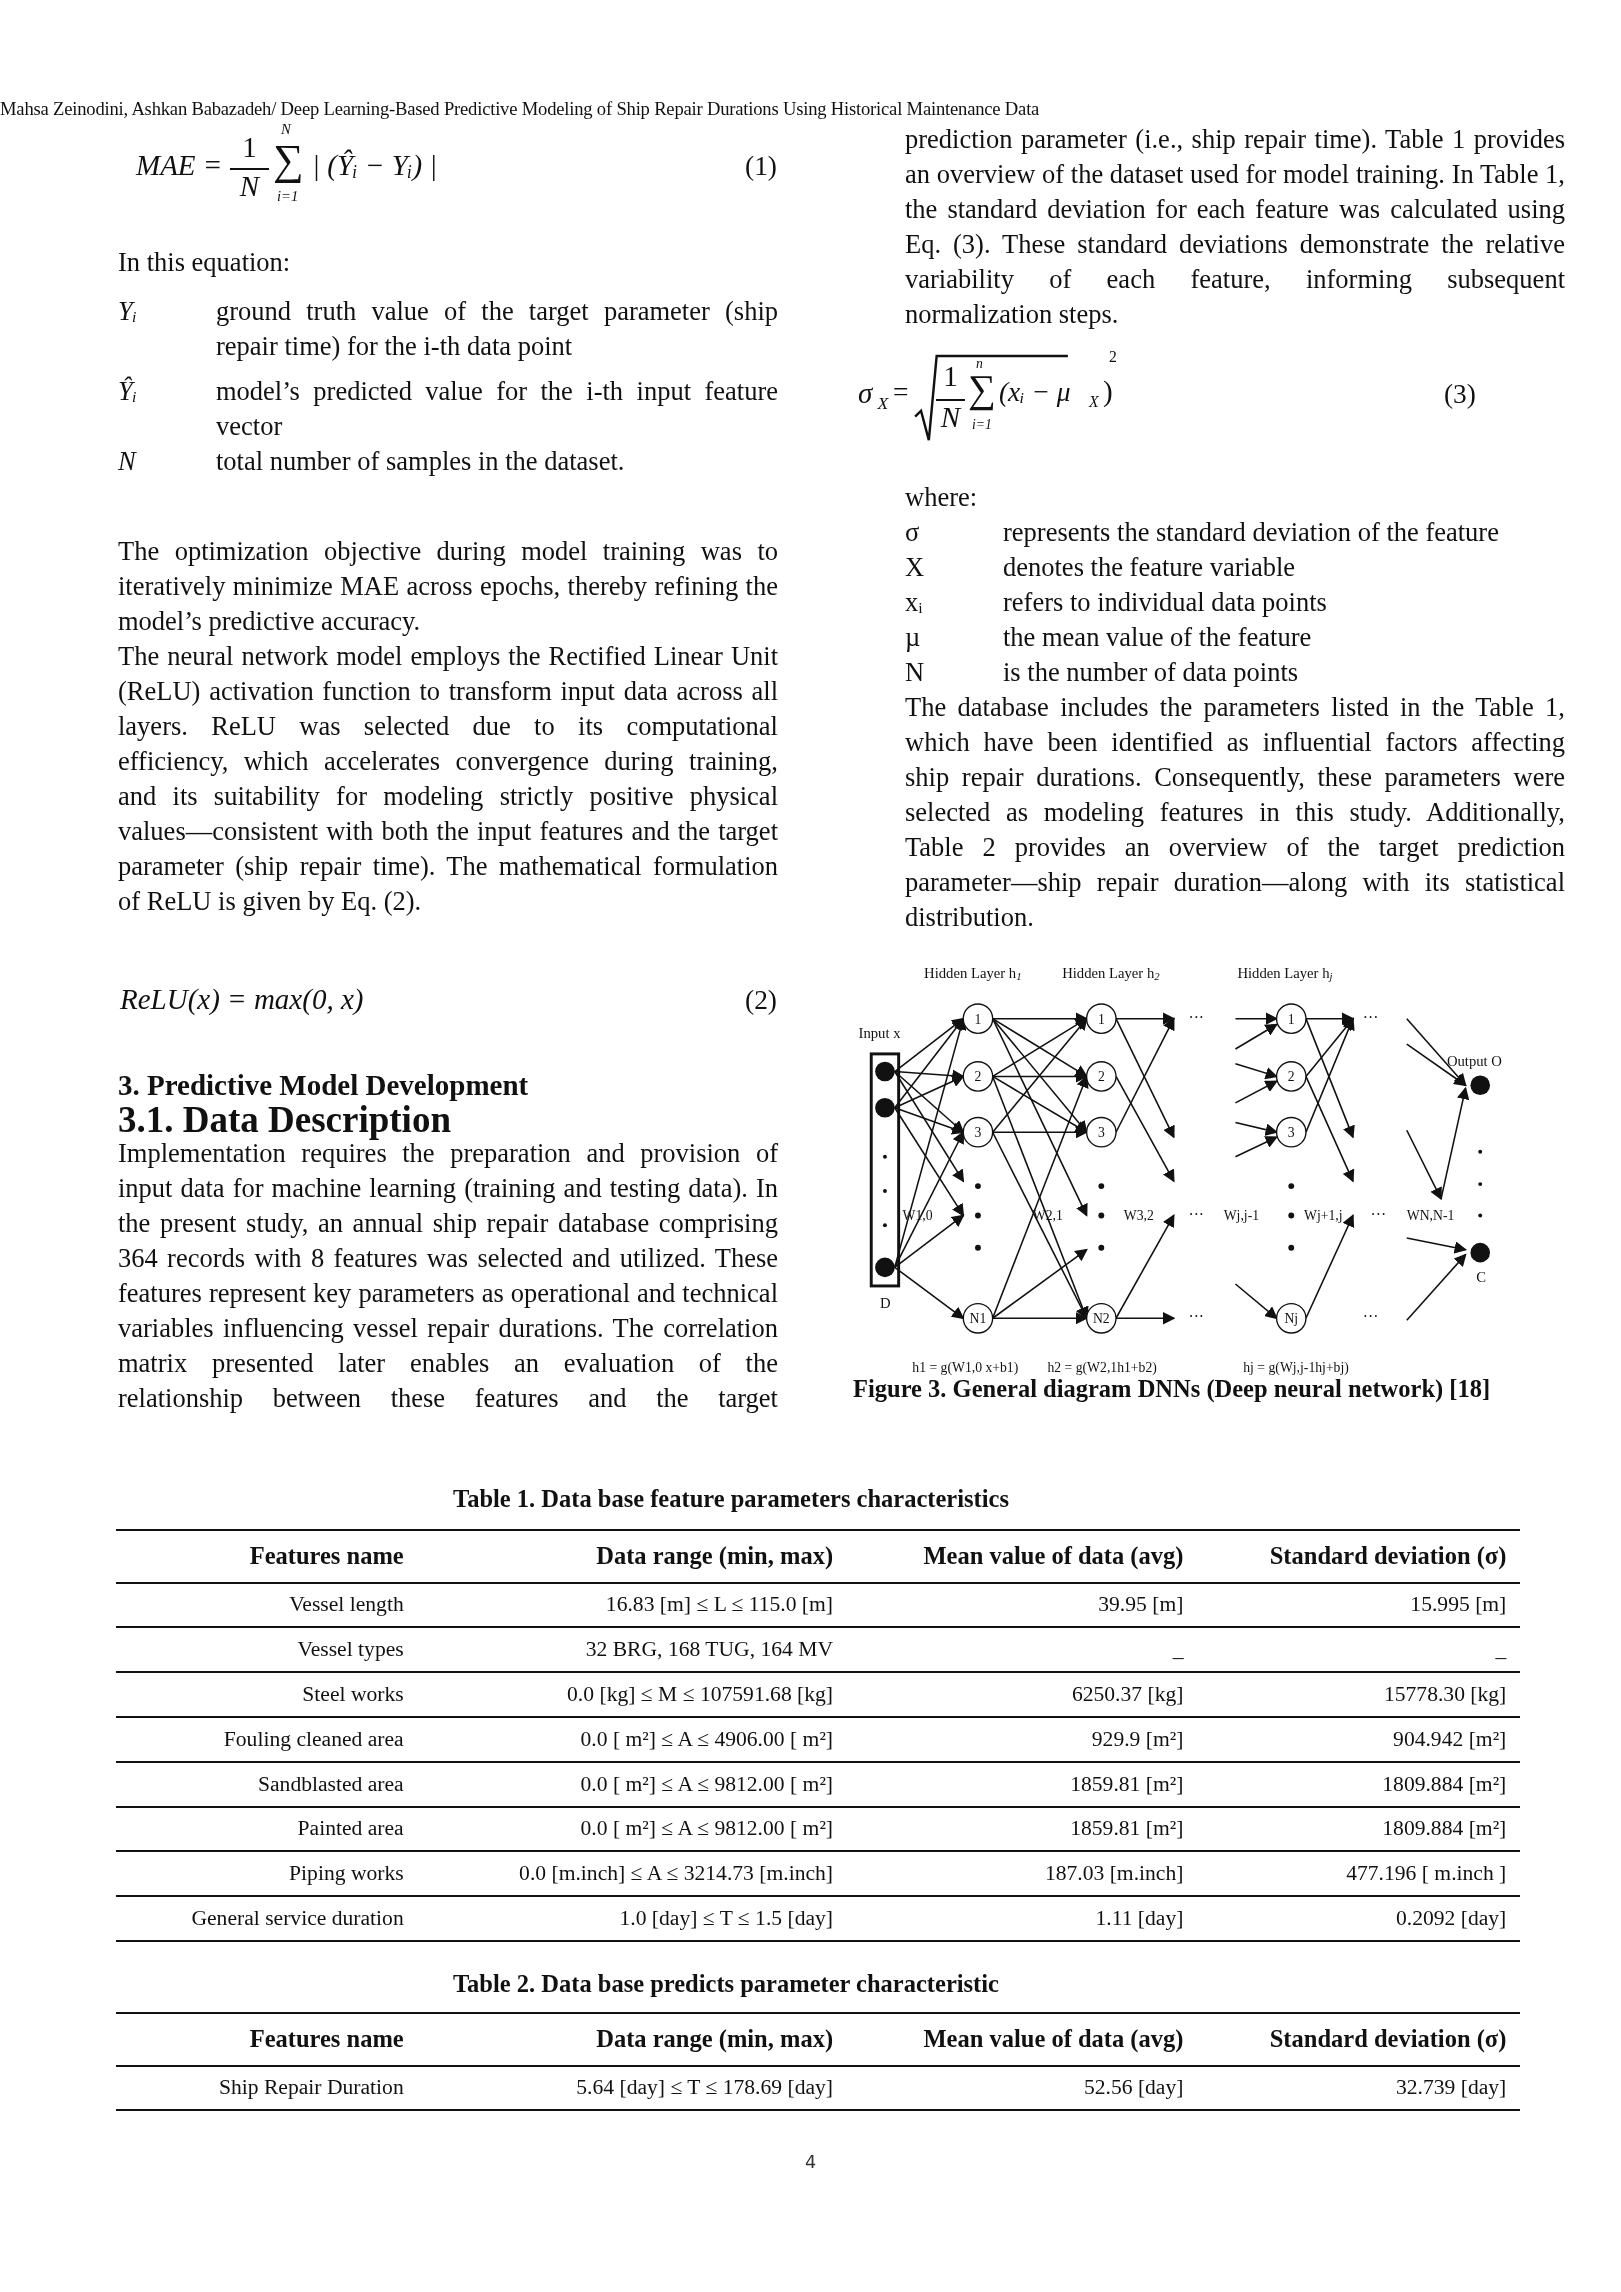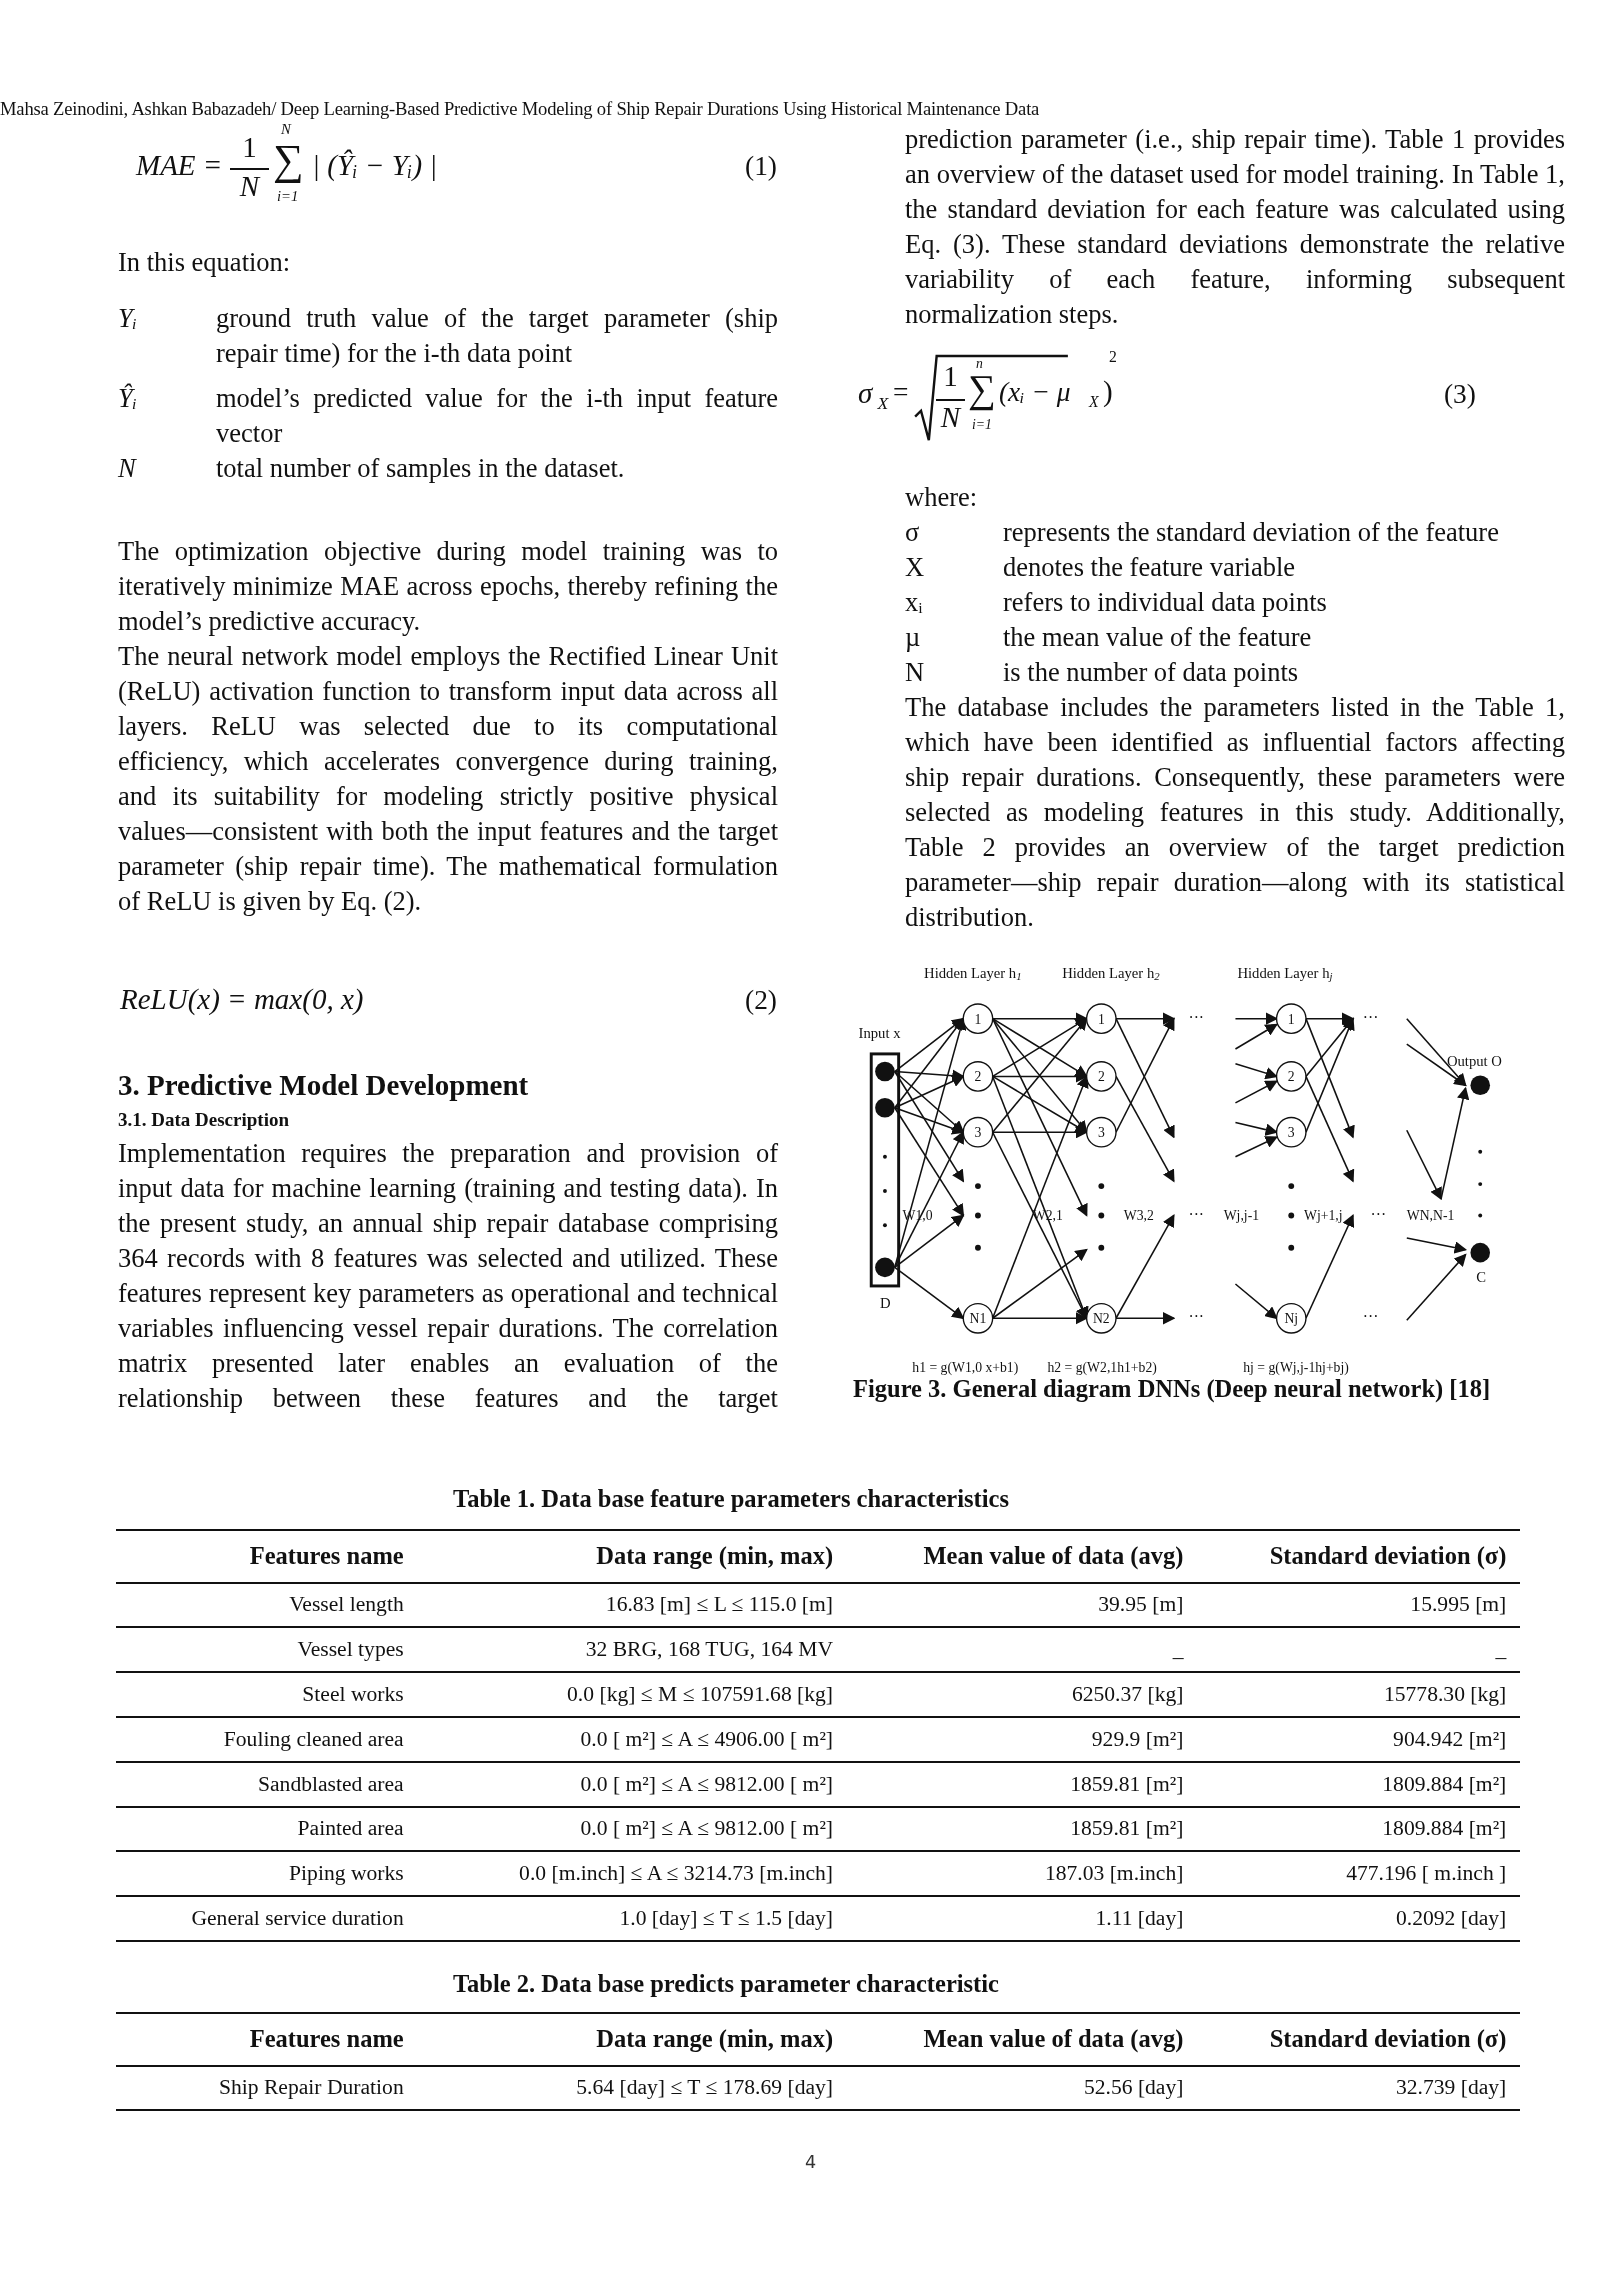--- a/index.html
+++ b/index.html
@@ -10,21 +10,21 @@
   .col { position: absolute; font-size: 26.5px; line-height: 35px; }
   .col-left { left: 118px; width: 660px; }
   .col-right { left: 868px; width: 660px; margin-left: 37px; }
   .just { text-align: justify; }
   .eq { position: absolute; font-style: italic; font-size: 29px; }
   .eq-num { position: absolute; font-size: 27.4px; font-style: normal; }
   .defrow { display: flex; }
   .defsym { width: 98px; flex: 0 0 98px; font-style: italic; }
   .defsym.up { font-style: normal; }
   h2.sec { margin: 0; font-size: 29px; font-weight: bold; line-height: 35px; }
-  h3.sub { margin: 0; font-size: 19px; font-weight: bold; line-height: 33px; }
+  h3.sub { margin: 0; font-size: 37px; font-weight: bold; line-height: 33px; }
   .caption { font-weight: bold; font-size: 24.5px; text-align: center; }
   table.dt { position: absolute; left: 116px; width: 1404px; border-collapse: collapse; font-size: 21.6px; }
   table.dt th { font-weight: bold; font-size: 24.5px; text-align: right; padding: 7.8px 13.7px; height: 35px; }
   table.dt td { text-align: right; padding: 5.9px 13.7px; height: 31px; }
   table.dt tr { border-bottom: 2px solid #111; }
   table.dt thead tr { border-top: 2.9px solid #111; border-bottom: 2.9px solid #111; }
   .c1 { width: 274px; } .c2 { width: 402px; } .c3 { width: 323px; }
   .page-num { left: 0; width: 1621px; top: 2152px; text-align: center; font-family: "DejaVu Sans", sans-serif; font-size: 17.6px; color: #333; }
   .fig { position: absolute; left: 853px; top: 956px; width: 667px; height: 421px; }
   .fig text { font-family: "Liberation Serif", serif; }
@@ -40,21 +40,21 @@
   <span class="abs" style="left:110px; top:41px; width:39px; height:2px; background:#111;"></span>
   <span class="abs" style="left:110px; top:43px; width:39px; text-align:center; font-size:29px; font-style:italic;">N</span>
   <span class="abs" style="left:161px; top:-5.9px; font-size:14.7px; font-style:italic;">N</span>
   <span class="abs" style="left:153px; top:7.8px; font-size:43px;">∑</span>
   <span class="abs" style="left:157px; top:61px; font-size:14.7px; font-style:italic;">i=1</span>
   <span class="eq" style="left:192px; top:21.6px;">| (Ŷᵢ − Yᵢ) |</span>
   <span class="eq-num" style="right:0; top:23.5px;">(1)</span>
 </div>
 
 <div class="col col-left" style="top:245px;">
-  <div style="margin-bottom:21px;">In this equation:</div>
+  <div style="margin-bottom:14px;">In this equation:</div>
   <div class="defrow just" style="display:block; text-indent:-98px; margin-left:98px; margin-bottom:9.8px;">
     <span class="defsym" style="display:inline-block; text-indent:0;">Yᵢ</span><span>ground truth value of the target parameter (ship repair time) for the i-th data point</span>
   </div>
   <div class="defrow just" style="display:block; text-indent:-98px; margin-left:98px; text-align-last:left;">
     <span class="defsym" style="display:inline-block; text-indent:0;">Ŷᵢ</span><span>model’s predicted value for the i-th input feature vector</span>
   </div>
   <div class="defrow">
     <span class="defsym">N</span>
       <span>total number of samples in the dataset.</span>
   </div>

